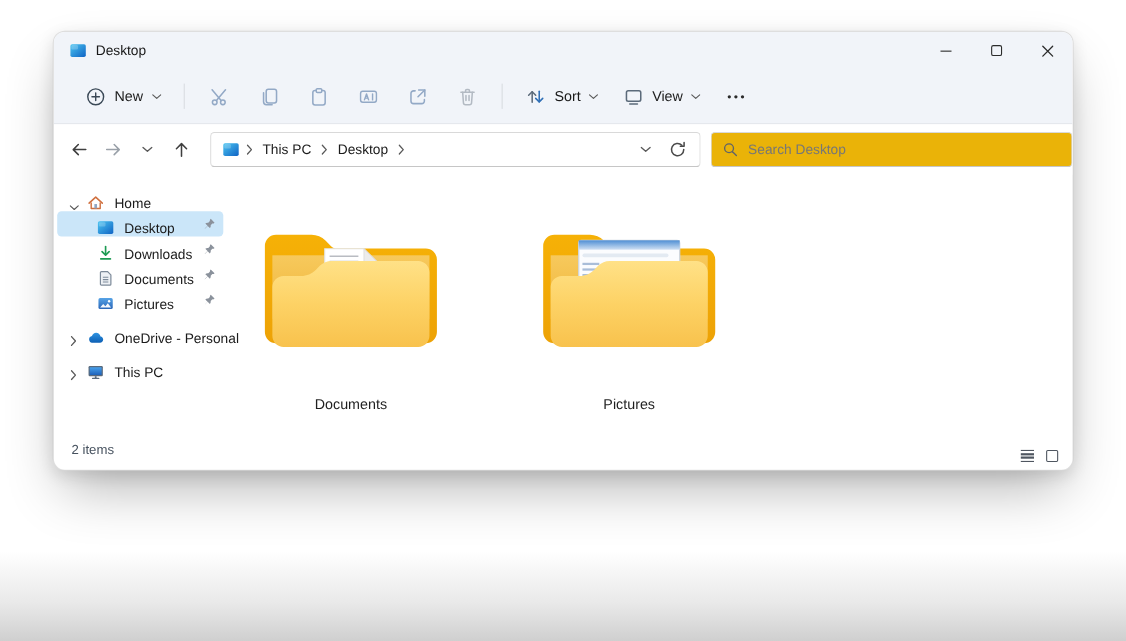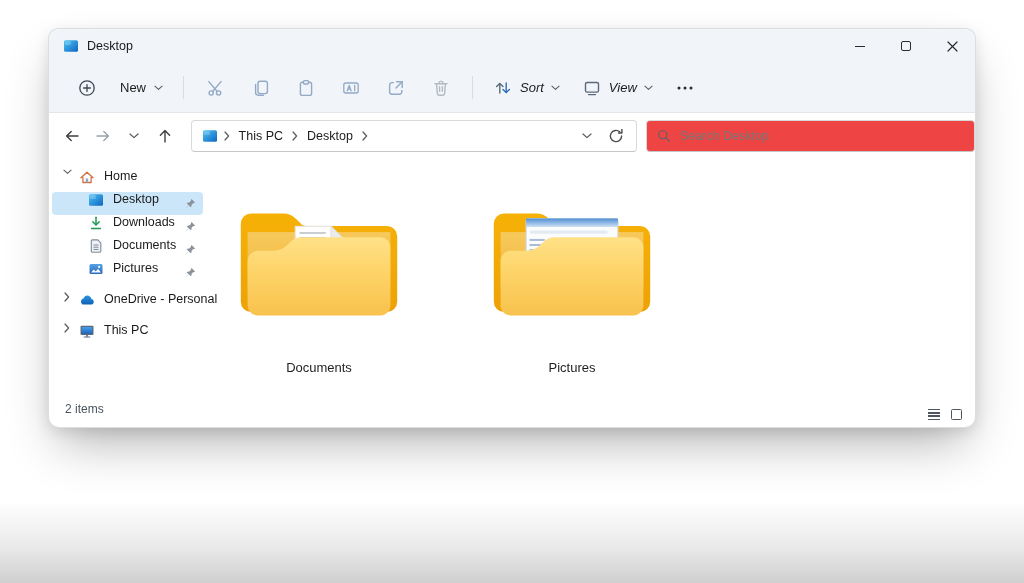--- a/index.html
+++ b/index.html
@@ -20,50 +20,50 @@
   .titlebar { height:34px; display:flex; align-items:center; padding-left:14px; }
   .title-icon { width:16px; height:16px; }
   .title-text { margin-left:8px; font-size:12.5px; color:#191919; }
   .win-controls { margin-left:auto; display:flex; height:100%; }
   .win-btn { width:46px; height:100%; display:flex; align-items:center; justify-content:center; }
   .min-glyph { width:10px; height:1px; background:#2b2b2b; }
   .max-glyph { width:10px; height:10px; border:1.1px solid #2b2b2b; border-radius:2px; }
 
   .toolbar { height:50px; display:flex; align-items:center; padding:0 10px 0 18px; border-bottom:1px solid #e2e5ea; }
   .tb-new { display:flex; align-items:center; gap:8px; padding:7px 11px; border-radius:5px; }
-  .tb-new-label { font-size:13px; color:#1b1b1b;margin-left:16px; }
+  .tb-new-label { font-size:13px; color:#1b1b1b; }
   .tb-sep { width:1px; height:23px; background:#d9dde2; margin:0 9px; }
   .tb-ico { width:45px; height:36px; display:flex; align-items:center; justify-content:center; border-radius:5px; }
-  .tb-drop { display:flex; align-items:center; gap:7px; padding:0 11px; height:36px; border-radius:5px;font-style:italic; }
+  .tb-drop { display:flex; align-items:center; gap:7px; padding:0 11px; height:36px; border-radius:5px; }
   .tb-drop-label { font-size:13px; color:#1b1b1b; }
   .tb-more { width:42px; height:36px; display:flex; align-items:center; justify-content:center; border-radius:5px; }
 
   
   .navrow { height:46px; background:#fff; display:flex; align-items:center; padding-left:8px; }
   .nav-btn { width:31px; height:32px; display:flex; align-items:center; justify-content:center; border-radius:4px; }
   .addressbar {
     margin-left:10px; width:448px; height:32px; background:#fff;
     border:1px solid #d9d9d9; border-bottom-color:#c6c6c6; border-radius:4px;
     display:flex; align-items:center; padding:0 10px;
   }
   .crumb { font-size:12.5px; color:#1b1b1b; padding:1px 3px; }
   .crumb-sep { display:flex; margin:0 6px; }
   .ab-right { margin-left:auto; display:flex; align-items:center; gap:16px; padding-right:2px; }
   .searchbox {
-    margin-left:9px; width:330px; height:32px; background:#ef4444;
+    margin-left:9px; width:330px; height:32px; background:#eab308;
     border:1px solid #d9d9d9; border-bottom-color:#c6c6c6; border-radius:4px;
     display:flex; align-items:center; padding:0 10px;
   }
   .search-input { border:none; outline:none; flex:1; margin-left:9px; font-size:12.5px; font-family:"Liberation Sans",sans-serif; color:#1b1b1b; background:transparent; }
   .search-input::placeholder { color:#777; }
 
   
   .app-body { flex:1; display:flex; min-height:0; }
   .sidebar { width:157px; padding-top:10px; flex-shrink:0; }
-  .side-item { height:23px; display:flex; align-items:flex-start; margin:0 3px; border-radius:4px; position:relative; font-size:12.5px; }
+  .side-item { height:23px; display:flex; align-items:flex-end; margin:0 3px; border-radius:4px; position:relative; font-size:12.5px; }
   .side-item.selected { background:#cbe6f9; }
   .side-chev { width:12px; display:flex; justify-content:center; margin-left:9px; flex-shrink:0; }
   .side-indent { width:21px; margin-left:9px; flex-shrink:0; }
   .side-ico { width:16px; height:16px; margin-left:6px; flex-shrink:0; }
   .side-label { margin-left:9px; white-space:nowrap; }
   .side-pin { position:absolute; right:7px; top:6px; }
   .side-gap { height:8px; }
 
   .content { flex:1; padding:34px 0 0 28px; display:flex; gap:83px; align-items:flex-start; }
   .tile { display:flex; flex-direction:column; align-items:center; width:170px; }

